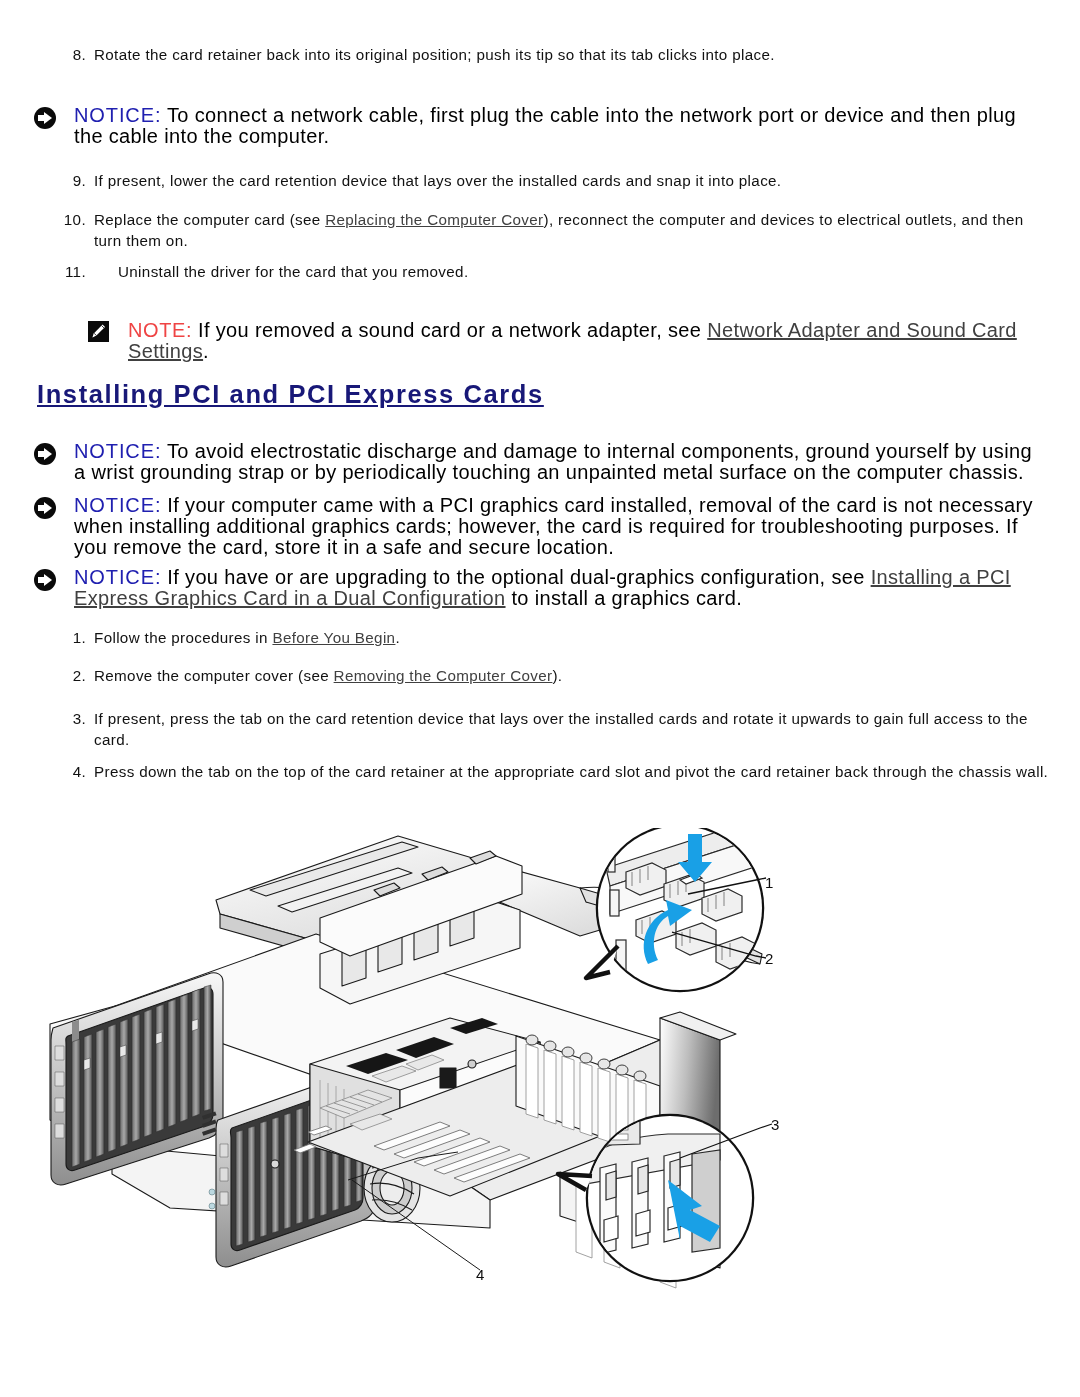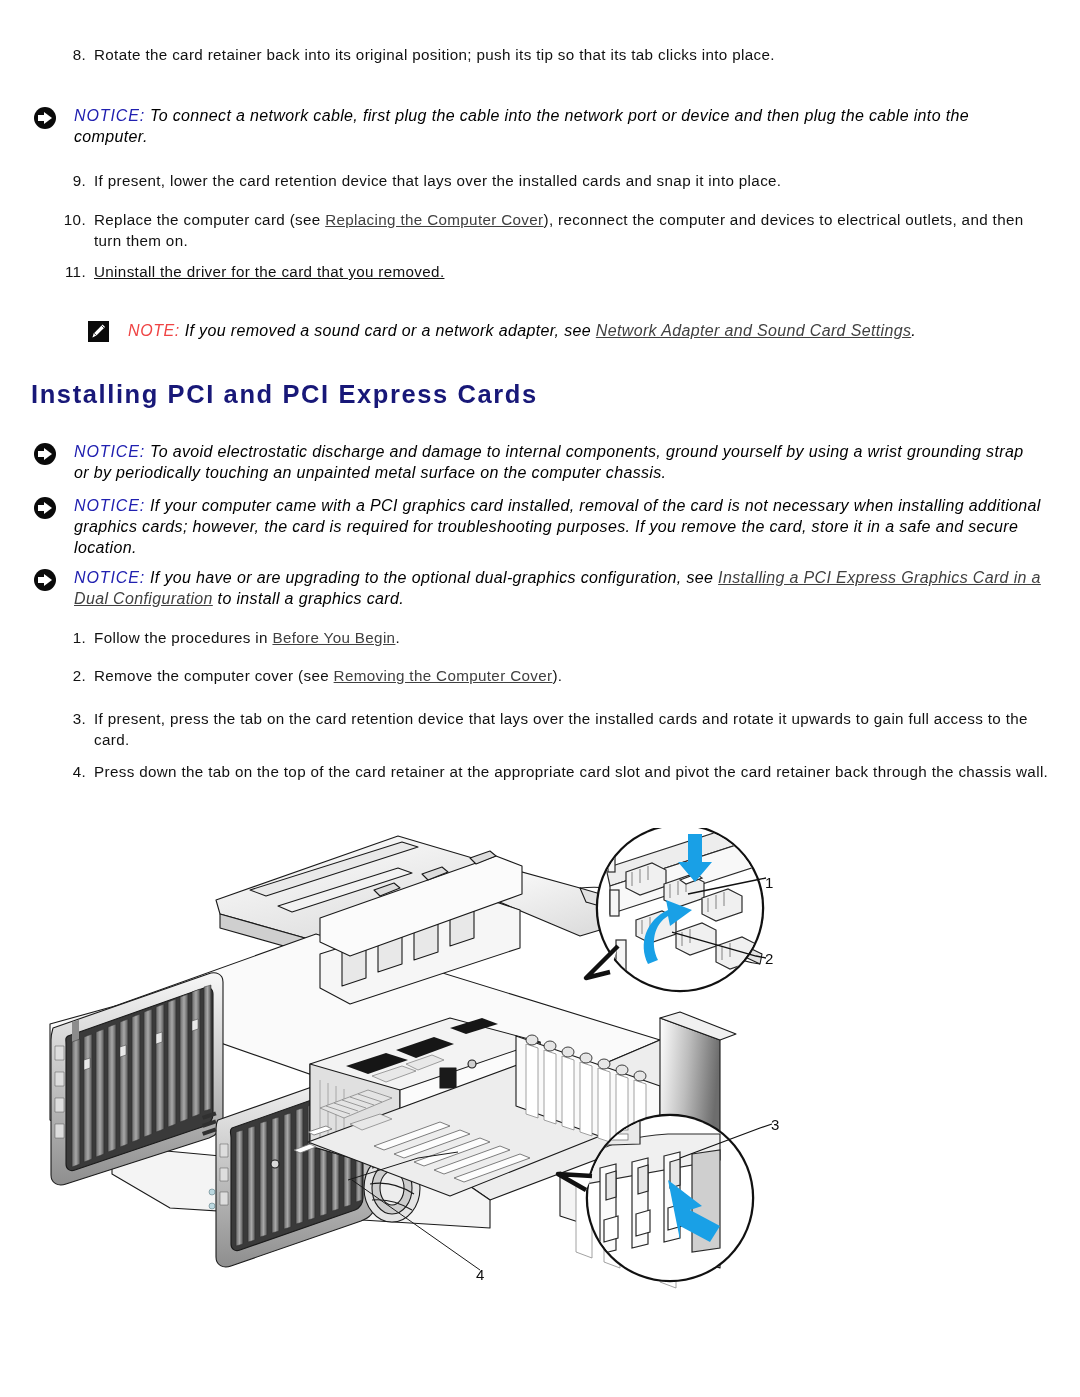--- a/index.html
+++ b/index.html
@@ -26,24 +26,23 @@
     width:34px;
     text-align:right;
   }
   .step .body{
     display:block;
     margin-left:42px;
   }
 
   .alert{
     position:absolute;
-    font-size:16px;
+    font-size:20px;
     line-height:21px;
     letter-spacing:0.35px;
-    font-style:italic;
   }
   .alert .body{ display:block; margin-left:40px; }
   .alert .kw{ color:#2020B0; letter-spacing:0.9px; }
   .alert .kw-note{ color:#ef4444; letter-spacing:0.6px; }
 
   
   .icon-notice{
     position:absolute; left:0; top:2px;
     width:22px; height:22px; border-radius:50%;
     background:#0a0a0a;
@@ -112,36 +111,36 @@
     <span class="body">If present, lower the card retention device that lays over the installed cards and snap it into place.</span>
   </div>
 
   <div class="step" style="left:42px; top:209px; width:990px;">
     <span class="num" style="width:44px;">10.</span>
     <span class="body" style="margin-left:52px;"><span>Replace the computer card (see </span><a class="doclink" href="#">Replacing the Computer Cover</a><span>), reconnect the computer and devices to electrical outlets, and then turn them on.</span></span>
   </div>
 
   <div class="step" style="left:42px; top:261px; width:990px;">
     <span class="num" style="width:44px;">11.</span>
-    <span class="body" style="margin-left:52px;text-decoration:underline;">Uninstall the driver for the card that you removed.</span>
+    <span class="body" style="margin-left:76px;">Uninstall the driver for the card that you removed.</span>
   </div>
 
   <div class="alert" style="left:88px; top:320px; width:950px;">
     <span class="icon-note">
       <svg width="21" height="21" viewBox="0 0 21 21" aria-hidden="true">
         <polygon points="4.5,16.5 6.0,12.2 14.6,3.6 17.0,6.0 8.4,14.6" fill="#ffffff"></polygon>
         <polygon points="4.5,16.5 6.0,12.2 7.2,13.4" fill="#ffffff"></polygon>
         <line x1="6.2" y1="12.4" x2="8.5" y2="14.6" stroke="#0a0a0a" stroke-width="0.8"></line>
         <line x1="13.6" y1="4.6" x2="16.0" y2="7.0" stroke="#0a0a0a" stroke-width="0.8"></line>
       </svg>
     </span>
     <span class="body"><span class="kw-note">NOTE:</span><span> If you removed a sound card or a network adapter, see </span><a class="doclink" href="#">Network Adapter and Sound Card Settings</a><span>.</span></span>
   </div>
 
-  <h1 class="heading" style="left:31px; top:380px;">Installing PCI and PCI Express Cards</h1>
+  <h1 class="heading" style="left:37px; top:380px;text-decoration:underline;">Installing PCI and PCI Express Cards</h1>
 
   <div class="alert" style="left:34px; top:441px; width:1000px;">
     <span class="icon-notice"></span>
     <span class="body"><span class="kw">NOTICE:</span><span> To avoid electrostatic discharge and damage to internal components, ground yourself by using a wrist grounding strap or by periodically touching an unpainted metal surface on the computer chassis.</span></span>
   </div>
 
   <div class="alert" style="left:34px; top:495px; width:1010px;">
     <span class="icon-notice"></span>
     <span class="body"><span class="kw">NOTICE:</span><span> If your computer came with a PCI graphics card installed, removal of the card is not necessary when installing additional graphics cards; however, the card is required for troubleshooting purposes. If you remove the card, store it in a safe and secure location.</span></span>
   </div>

